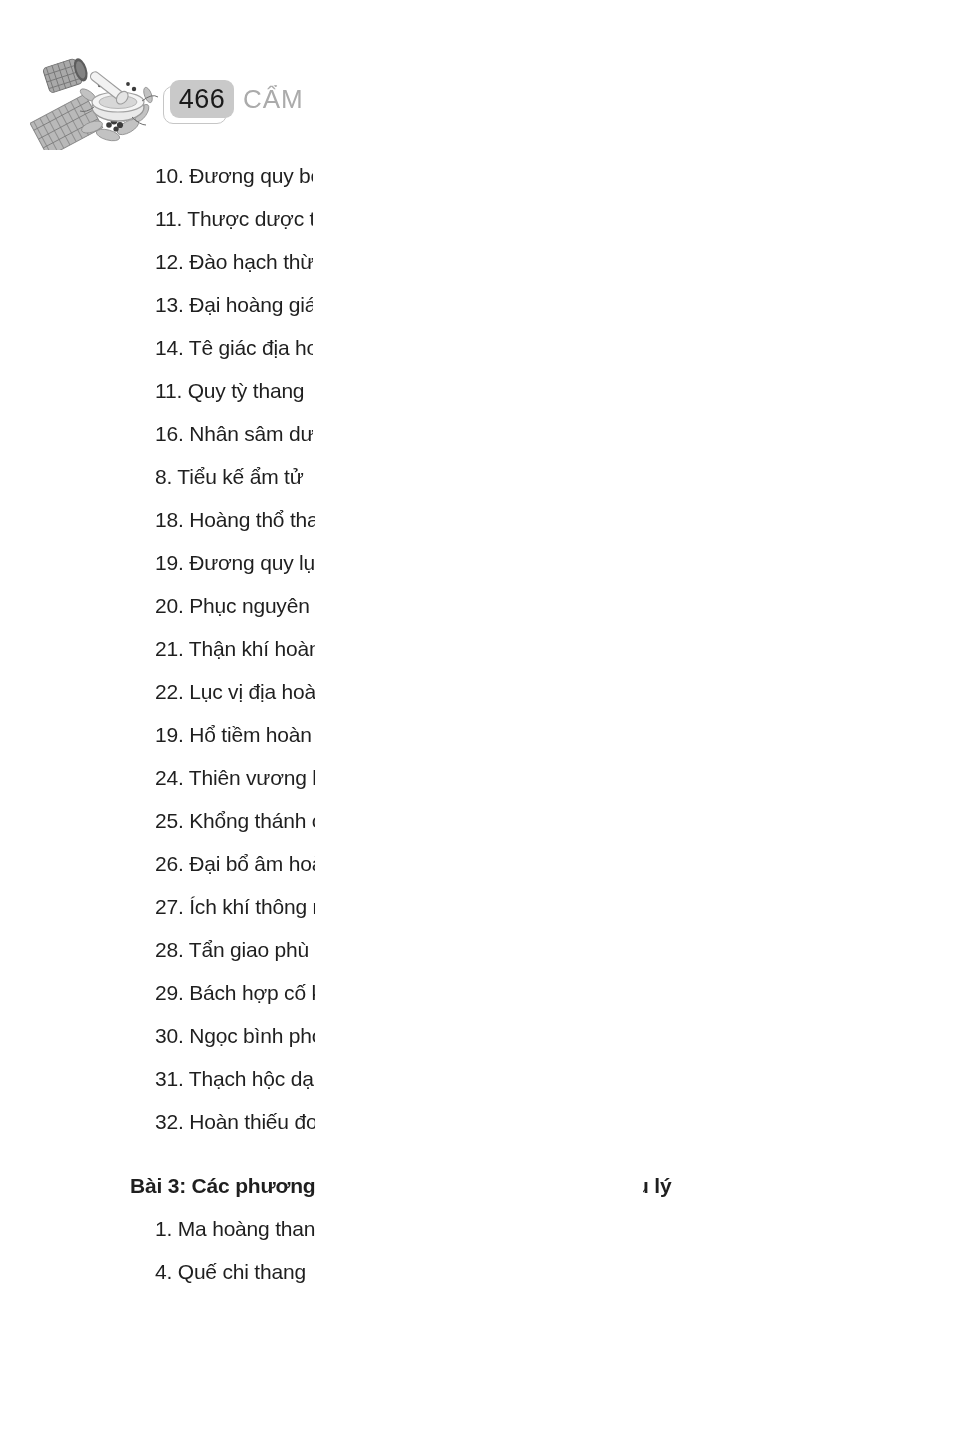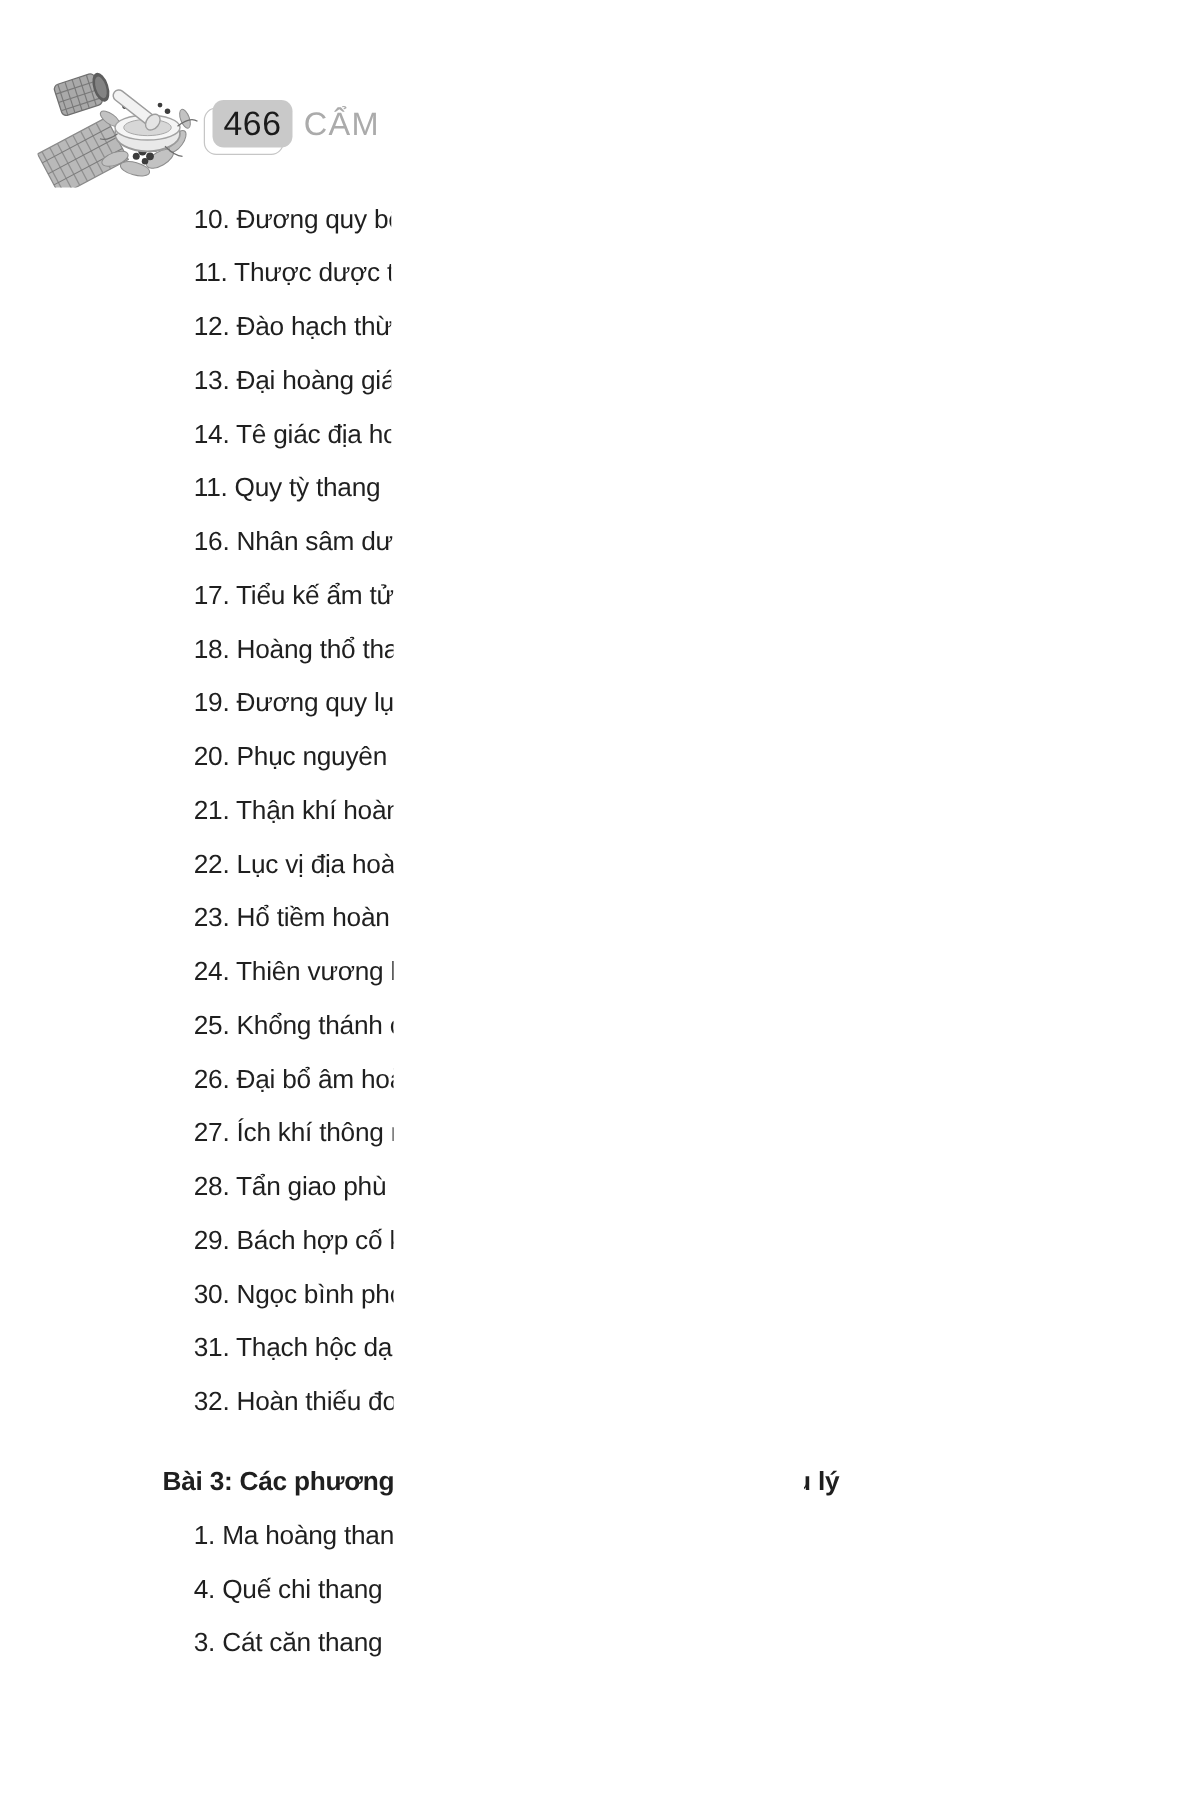--- a/index.html
+++ b/index.html
@@ -221,21 +221,21 @@
         <span class="page">77</span>
       </div>
 
       <div class="row">
         <span class="label">16. Nhân sâm dưỡng vinh thang</span>
         <span class="dots"></span>
         <span class="page">81</span>
       </div>
 
       <div class="row">
-        <span class="label">17. Tiểu kế ẩm tử</span>
+        <span class="label">8. Tiểu kế ẩm tử</span>
         <span class="dots"></span>
         <span class="page">84</span>
       </div>
 
       <div class="row">
         <span class="label">18. Hoàng thổ thang</span>
         <span class="dots"></span>
         <span class="page">87</span>
       </div>
 
@@ -257,21 +257,21 @@
         <span class="page">95</span>
       </div>
 
       <div class="row">
         <span class="label">22. Lục vị địa hoàng hoàn</span>
         <span class="dots"></span>
         <span class="page">100</span>
       </div>
 
       <div class="row">
-        <span class="label">23. Hổ tiềm hoàn</span>
+        <span class="label">19. Hổ tiềm hoàn</span>
         <span class="dots"></span>
         <span class="page">104</span>
       </div>
 
       <div class="row">
         <span class="label">24. Thiên vương bổ tâm đan</span>
         <span class="dots"></span>
         <span class="page">107</span>
       </div>
 
@@ -334,21 +334,16 @@
         <span class="dots"></span>
         <span class="page">134</span>
       </div>
 
       <div class="row">
         <span class="label">4. Quế chi thang</span>
         <span class="dots"></span>
         <span class="page">138</span>
       </div>
 
-      <div class="row">
-        <span class="label">3. Cát căn thang</span>
-        <span class="dots"></span>
-        <span class="page">141</span>
-      </div>
     </div>
   </div>
 
 </div>
 
 </body></html>

